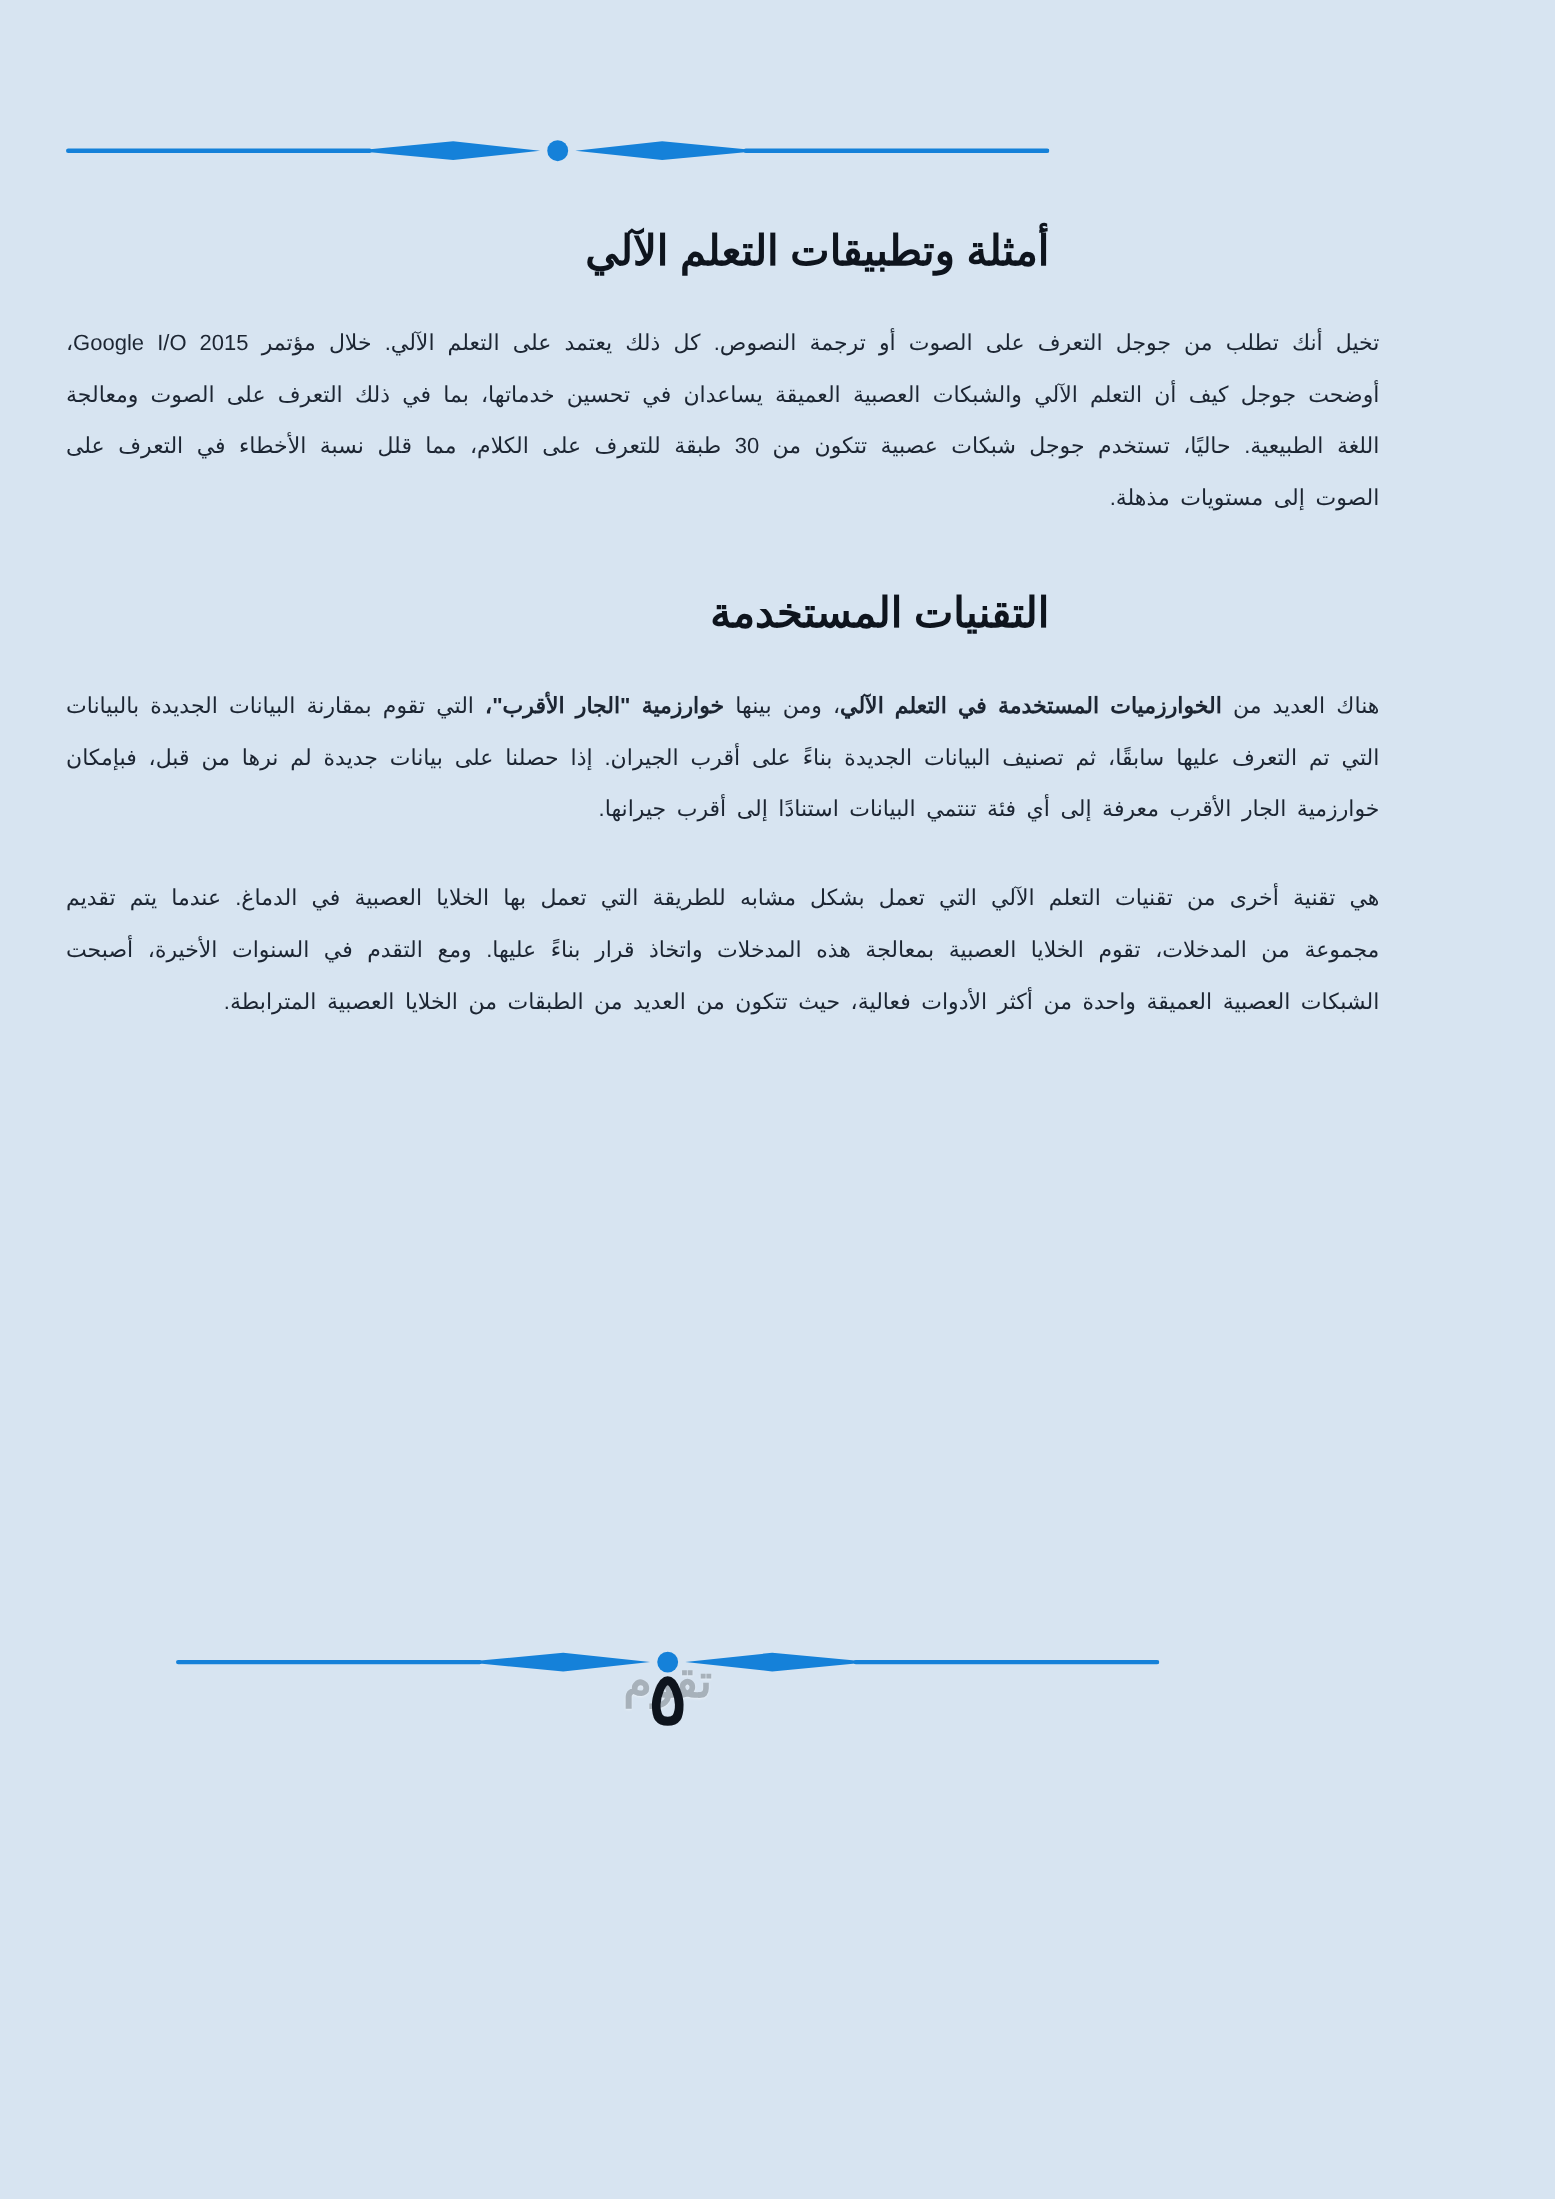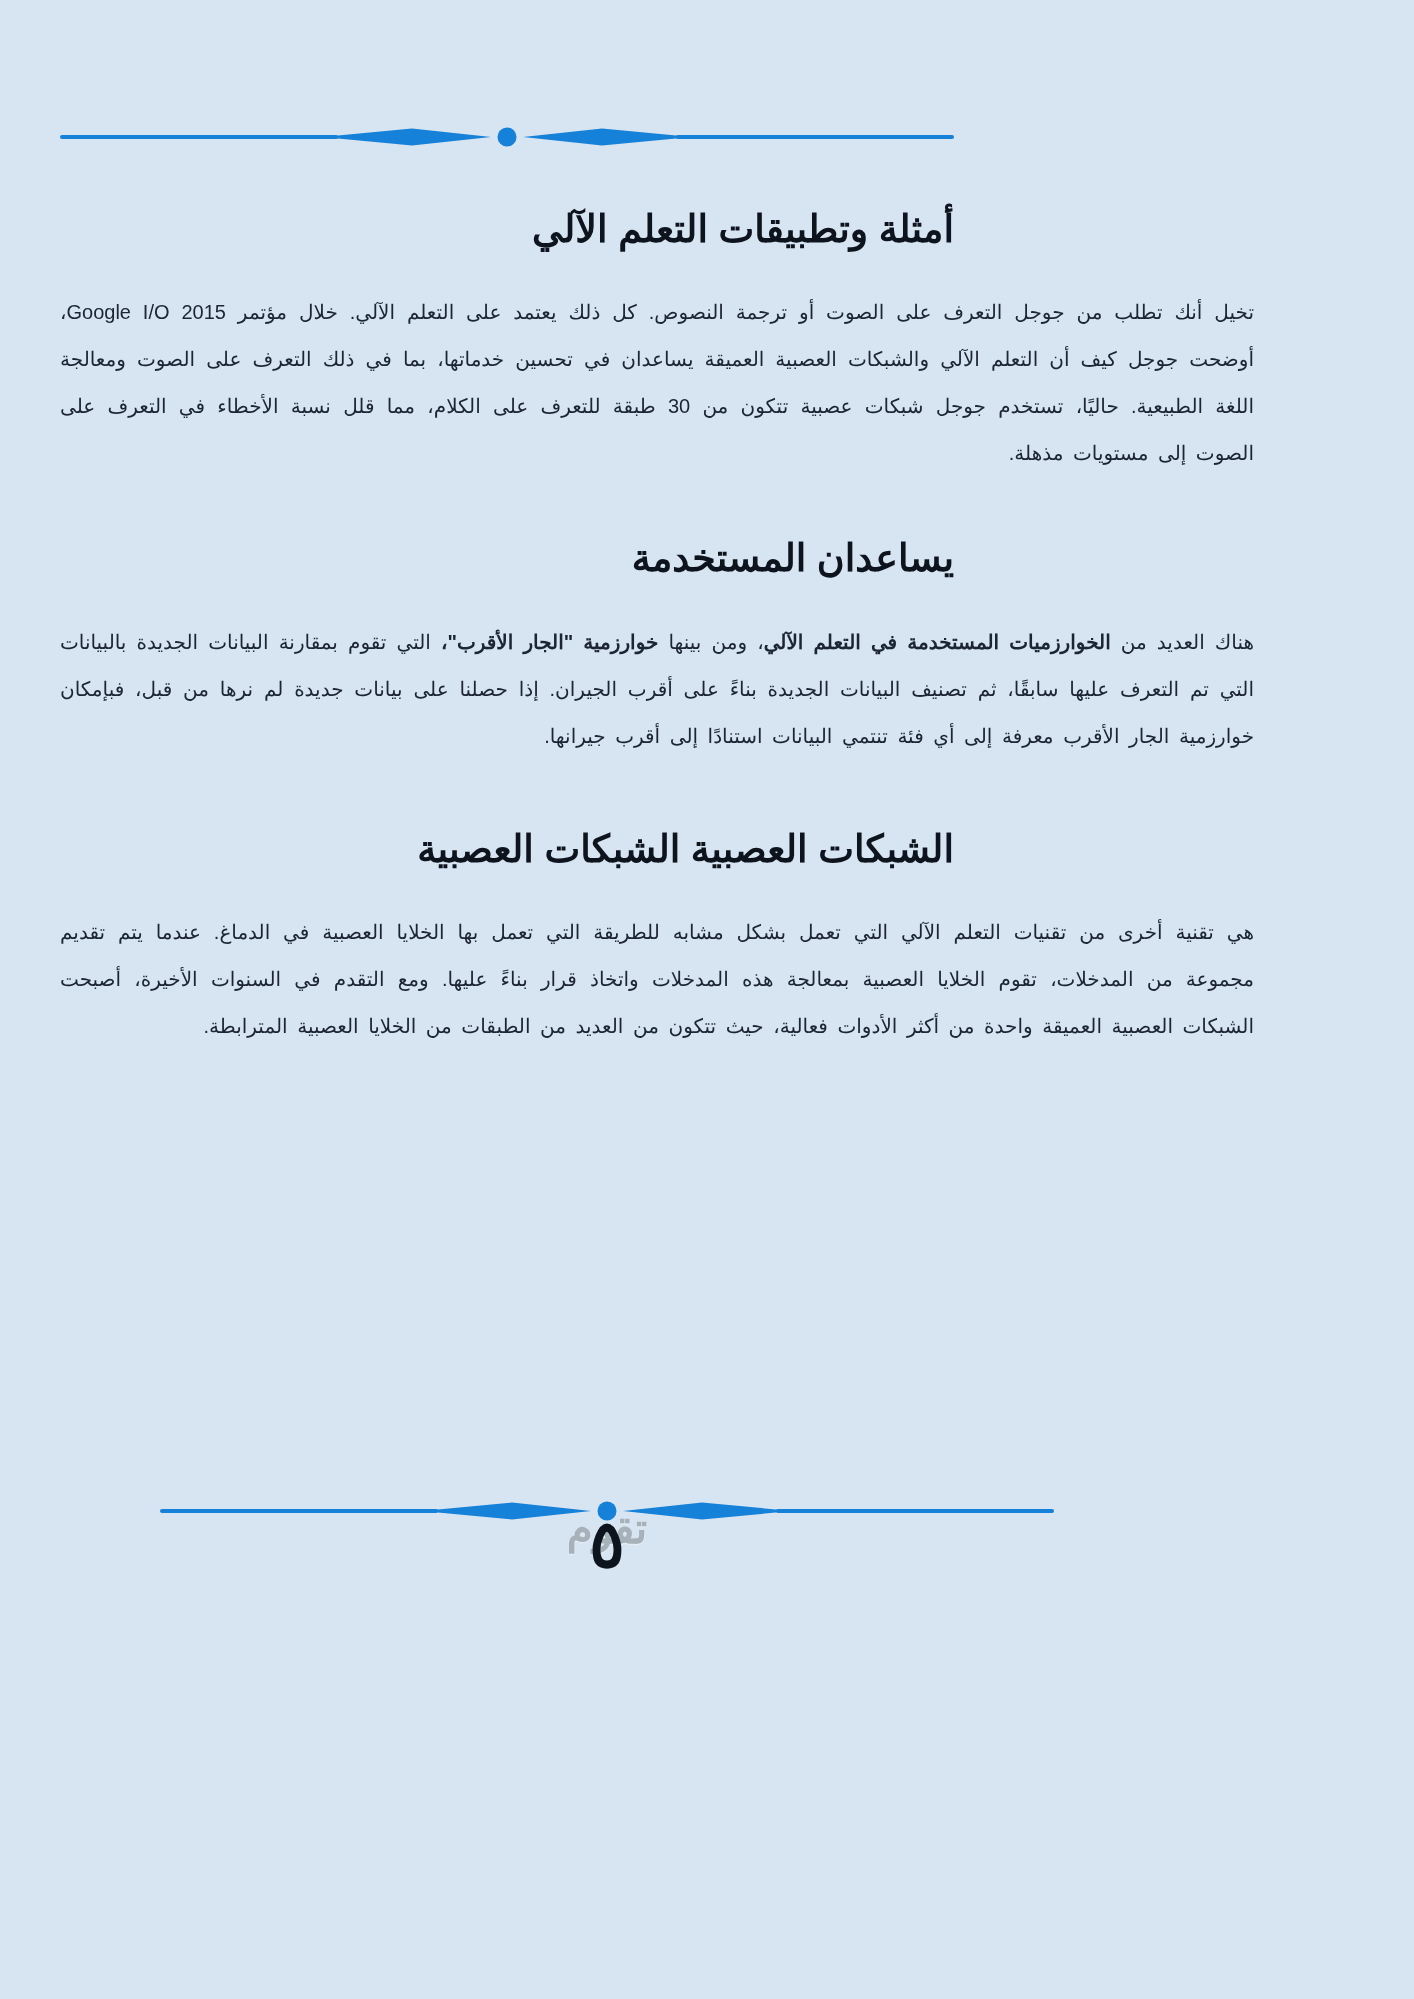--- a/index.html
+++ b/index.html
@@ -111,26 +111,25 @@
       <polygon class="acc" points="632,15 542,6.5 463,15 542,23.5"></polygon>
       <rect class="acc" x="616" y="13" width="278" height="4" rx="2"></rect>
     </svg>
 
     <section>
       <h2 class="heading h1">أمثلة وتطبيقات التعلم الآلي</h2>
       <p class="body-paragraph"><span>تخيل أنك تطلب من جوجل التعرف على الصوت أو ترجمة النصوص. كل ذلك يعتمد على التعلم الآلي. خلال مؤتمر Google I/O 2015، أوضحت جوجل كيف أن التعلم الآلي والشبكات العصبية العميقة يساعدان في تحسين خدماتها، بما في ذلك التعرف على الصوت ومعالجة اللغة الطبيعية. حاليًا، تستخدم جوجل شبكات عصبية تتكون من 30 طبقة للتعرف على الكلام، مما قلل نسبة الأخطاء في التعرف على الصوت إلى مستويات مذهلة.</span></p>
     </section>
 
     <section>
-      <h2 class="heading h2">يساعدان المستخدمة</h2>
+      <h2 class="heading h2">التقنيات المستخدمة</h2>
       <p class="body-paragraph"><span>هناك العديد من </span><b>الخوارزميات المستخدمة في التعلم الآلي</b><span>، ومن بينها </span><b>خوارزمية "الجار الأقرب"،</b><span> التي تقوم بمقارنة البيانات الجديدة بالبيانات التي تم التعرف عليها سابقًا، ثم تصنيف البيانات الجديدة بناءً على أقرب الجيران. إذا حصلنا على بيانات جديدة لم نرها من قبل، فبإمكان خوارزمية الجار الأقرب معرفة إلى أي فئة تنتمي البيانات استنادًا إلى أقرب جيرانها.</span></p>
     </section>
 
     <section>
-      <h2 class="heading h3">الشبكات العصبية الشبكات العصبية</h2>
       <p class="body-paragraph"><span>هي تقنية أخرى من تقنيات التعلم الآلي التي تعمل بشكل مشابه للطريقة التي تعمل بها الخلايا العصبية في الدماغ. عندما يتم تقديم مجموعة من المدخلات، تقوم الخلايا العصبية بمعالجة هذه المدخلات واتخاذ قرار بناءً عليها. ومع التقدم في السنوات الأخيرة، أصبحت الشبكات العصبية العميقة واحدة من أكثر الأدوات فعالية، حيث تتكون من العديد من الطبقات من الخلايا العصبية المترابطة.</span></p>
     </section>
 
   </div>
 
   <svg class="ornament bottom" viewBox="0 0 894 30" aria-hidden="true">
     <rect class="acc" x="0" y="13" width="278" height="4" rx="2"></rect>
     <polygon class="acc" points="262,15 352,6.5 431,15 352,23.5"></polygon>
     <circle class="acc" cx="447" cy="15" r="9.5"></circle>
     <polygon class="acc" points="632,15 542,6.5 463,15 542,23.5"></polygon>

